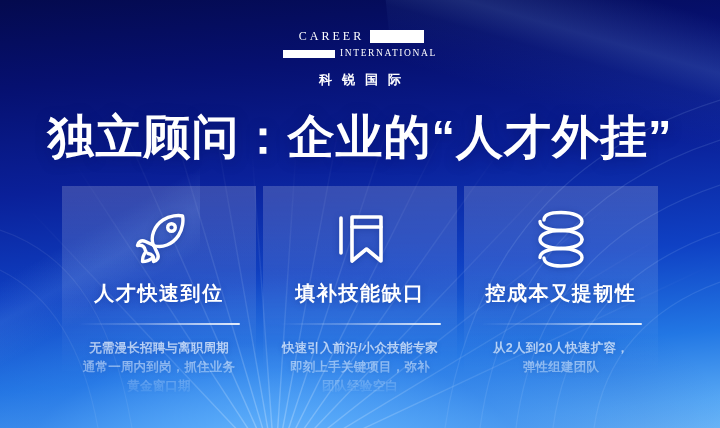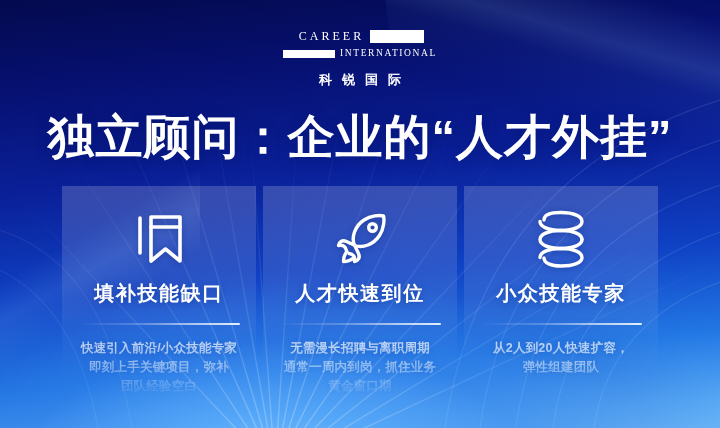--- a/index.html
+++ b/index.html
@@ -241,59 +241,59 @@
   </div>
 
   <div class="headline">独立顾问：企业的“人才外挂”</div>
 
   <div class="cards">
 
     <div class="card">
       <div class="card-bg"></div>
       <div class="card-inner">
         <div class="card-icon">
-          <svg width="58" height="56" viewBox="0 0 58 56">
-            <g fill="none" stroke="#ffffff" stroke-width="3.6" stroke-linecap="round" stroke-linejoin="round">
-              <path d="M10 7 L10 42"></path>
-              <path d="M21 6 L50 6 L50 50 L35.5 38 L21 50 Z"></path>
-              <path d="M21 16 L50 16"></path>
-            </g>
-          </svg>
-        </div>
-        <div class="card-title">填补技能缺口</div>
-        <div class="card-div"></div>
-        <div class="card-desc">
-          <div>快速引入前沿/小众技能专家</div>
-          <div>即刻上手关键项目，弥补</div>
-          <div>团队经验空白</div>
-        </div>
-      </div>
-    </div>
-
-    <div class="card">
-      <div class="card-bg"></div>
-      <div class="card-inner">
-        <div class="card-icon">
           <svg width="60" height="58" viewBox="0 0 60 58">
             <g fill="none" stroke="#ffffff" stroke-width="3.4" stroke-linecap="round" stroke-linejoin="round">
               <path d="M24.5 35.5 C 21 27, 25 16, 34 10 C 41 5.5, 49.5 5, 53.5 6
                        C 54.5 10, 54 18.5, 49.5 25.5 C 43.5 34.5, 33 38.5, 24.5 35.5 Z"></path>
               <path d="M24 35 L16.5 31.5 C 12 29.5, 9 32, 8.5 35.5 C 13.5 34.5, 16 37, 16.5 41"></path>
               <path d="M25 36 L28.5 43.5 C 30.5 48, 28 51, 24.5 51.5 C 25.5 46.5, 23 44, 19 43.5"></path>
               <path d="M17 41.5 C 14.5 44.5, 13.5 48.5, 13.5 51.5 C 16.5 51.5, 20.5 50.5, 23.5 48"></path>
               <circle cx="42.5" cy="17.5" r="3.8"></circle>
             </g>
           </svg>
         </div>
         <div class="card-title">人才快速到位</div>
         <div class="card-div"></div>
         <div class="card-desc">
           <div>无需漫长招聘与离职周期</div>
           <div>通常一周内到岗，抓住业务</div>
           <div>黄金窗口期</div>
+        </div>
+      </div>
+    </div>
+
+    <div class="card">
+      <div class="card-bg"></div>
+      <div class="card-inner">
+        <div class="card-icon">
+          <svg width="58" height="56" viewBox="0 0 58 56">
+            <g fill="none" stroke="#ffffff" stroke-width="3.6" stroke-linecap="round" stroke-linejoin="round">
+              <path d="M10 7 L10 42"></path>
+              <path d="M21 6 L50 6 L50 50 L35.5 38 L21 50 Z"></path>
+              <path d="M21 16 L50 16"></path>
+            </g>
+          </svg>
+        </div>
+        <div class="card-title">填补技能缺口</div>
+        <div class="card-div"></div>
+        <div class="card-desc">
+          <div>快速引入前沿/小众技能专家</div>
+          <div>即刻上手关键项目，弥补</div>
+          <div>团队经验空白</div>
         </div>
       </div>
     </div>
 
     <div class="card">
       <div class="card-bg"></div>
       <div class="card-inner">
         <div class="card-icon">
           <svg width="62" height="58" viewBox="0 0 62 58">
             <g fill="none" stroke="#ffffff" stroke-width="3.4" stroke-linecap="round" stroke-linejoin="round">
@@ -305,21 +305,21 @@
                        C 44 38.5, 52 42.5, 52 47.5
                        C 52 52.5, 44 56, 31 56
                        C 21 56, 14 53, 14 48"></path>
               <path d="M10 11.5 C 10 16.5, 18 20.5, 31 20.5"></path>
               <path d="M52 29.5 C 52 24.5, 44 20.5, 31 20.5"></path>
               <path d="M52 29.5 C 52 34.5, 44 38.5, 31 38.5"></path>
               <path d="M10 47.5 C 10 42.5, 18 38.5, 31 38.5"></path>
             </g>
           </svg>
         </div>
-        <div class="card-title">小众技能专家</div>
+        <div class="card-title">控成本又提韧性</div>
         <div class="card-div"></div>
         <div class="card-desc">
           <div>从2人到20人快速扩容，</div>
           <div>弹性组建团队</div>
         </div>
       </div>
     </div>
 
   </div>
 </div>

